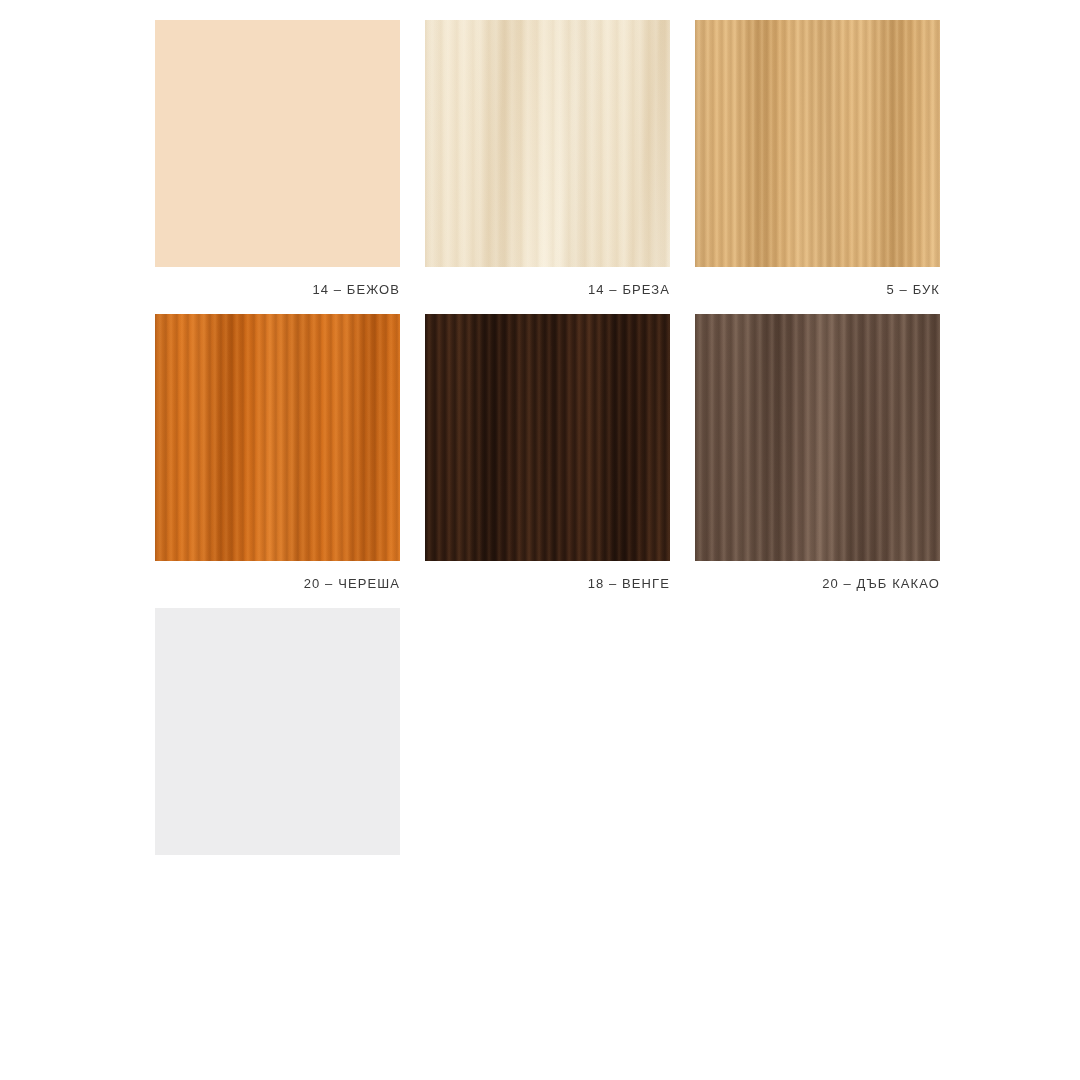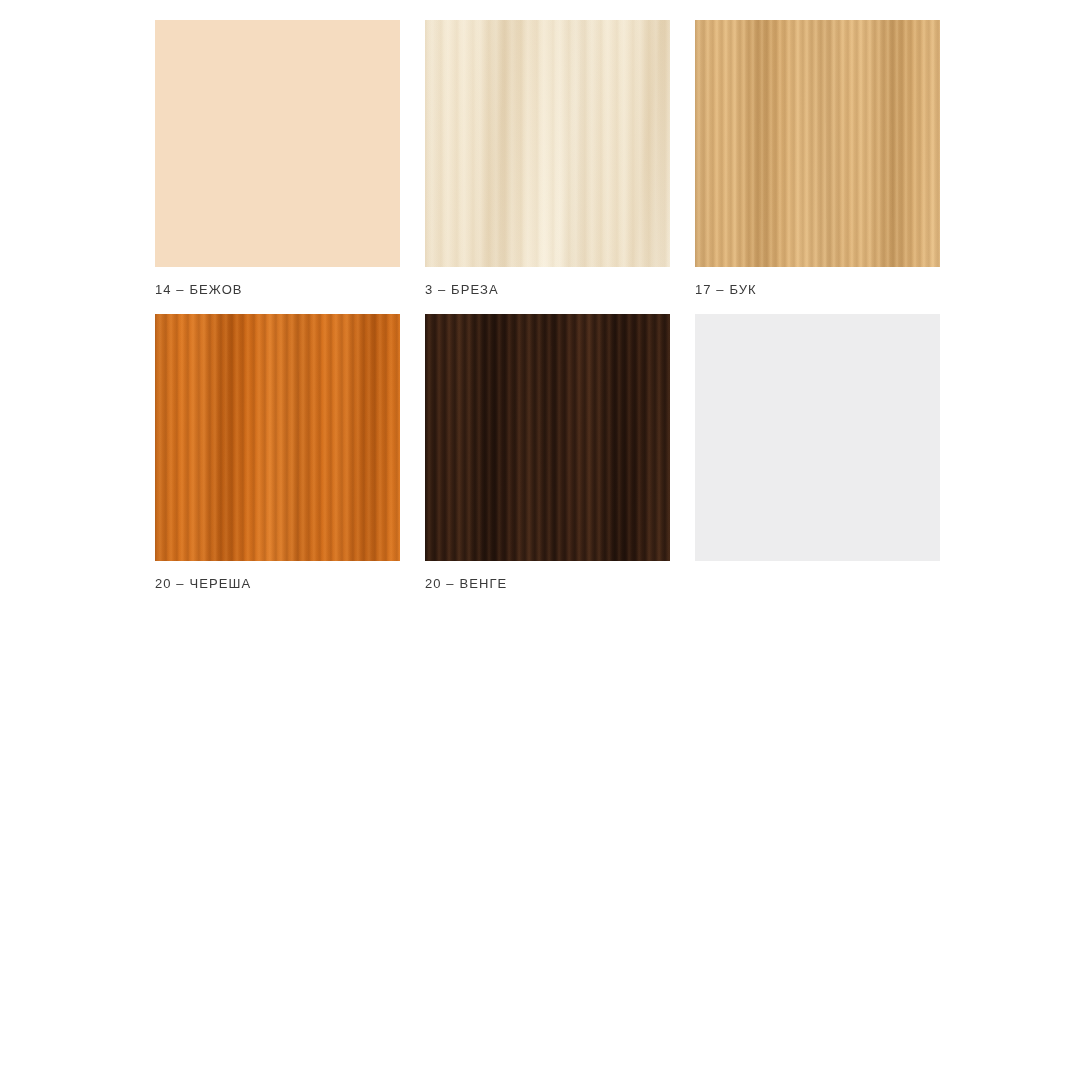--- a/index.html
+++ b/index.html
@@ -35,21 +35,21 @@
     position: relative;
     overflow: hidden;
   }
 
   .swatch-tile .grain {
     position: absolute;
     left: 0; top: 0; right: 0; bottom: 0;
   }
 
   .swatch-label {
-    text-align: left;
+    text-align: right;
     font-size: 13px;
     letter-spacing: 1.1px;
     color: #3a3a3a;
     padding-top: 15px;
     padding-bottom: 9px;
     white-space: nowrap;
     font-weight: 400;
   }
 
   
@@ -187,44 +187,50 @@
     <div class="swatch-tile tex-beige">
       <div class="grain"></div>
     </div>
     <div class="swatch-label">14 – БЕЖОВ</div>
   </div>
 
   <div class="swatch-cell">
     <div class="swatch-tile tex-birch">
       <div class="grain"></div>
     </div>
-    <div class="swatch-label">3 – БРЕЗА</div>
+    <div class="swatch-label">14 – БРЕЗА</div>
   </div>
 
   <div class="swatch-cell">
     <div class="swatch-tile tex-beech">
       <div class="grain"></div>
     </div>
-    <div class="swatch-label">17 – БУК</div>
+    <div class="swatch-label">5 – БУК</div>
   </div>
 
   <div class="swatch-cell">
     <div class="swatch-tile tex-cherry">
       <div class="grain"></div>
     </div>
     <div class="swatch-label">20 – ЧЕРЕША</div>
   </div>
 
   <div class="swatch-cell">
     <div class="swatch-tile tex-wenge">
       <div class="grain"></div>
     </div>
-    <div class="swatch-label">20 – ВЕНГЕ</div>
-  </div>
-
+    <div class="swatch-label">18 – ВЕНГЕ</div>
+  </div>
+
+  <div class="swatch-cell">
+    <div class="swatch-tile tex-cacao">
+      <div class="grain"></div>
+    </div>
+    <div class="swatch-label">20 – ДЪБ КАКАО</div>
+  </div>
 
 
   <div class="swatch-cell">
     <div class="swatch-tile tex-white">
       <div class="grain"></div>
     </div>
   </div>
 
 </div>
 

